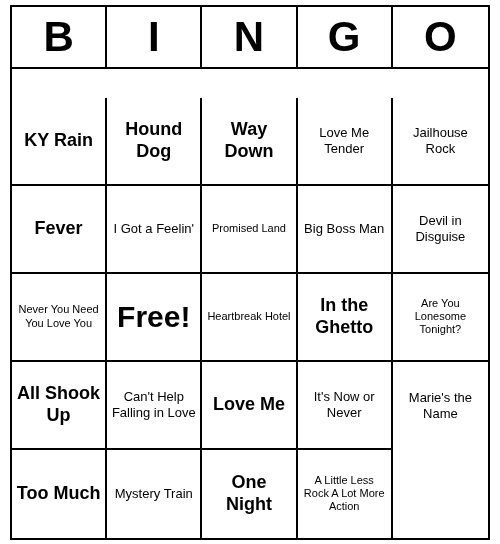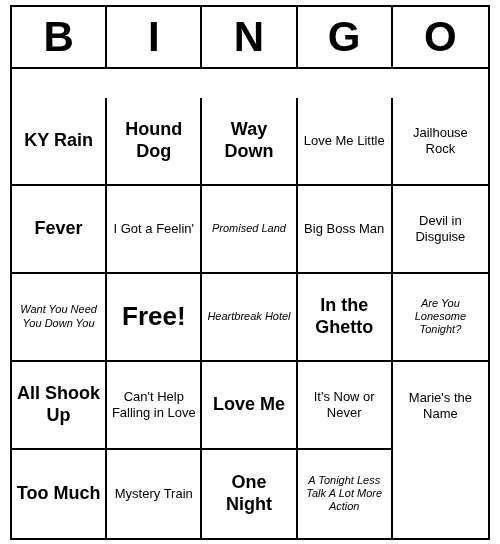--- a/index.html
+++ b/index.html
@@ -59,26 +59,25 @@
     }
     .cell-text.large {
       font-size: 18px;
       font-weight: bold;
     }
     .cell-text.xlarge {
       font-size: 18px;
       font-weight: bold;
     }
     .cell-text.free {
-      font-size: 26px;
+      font-size: 30px;
       font-weight: bold;
     }
     .cell-text.small {
       font-size: 11px;
-      font-style: italic;
     }
   </style>
 </head>
 <body>
 
 <div class="bingo-card">
   <div class="bingo-header">
   <div class="bingo-header-cell">B</div>
       <div class="bingo-header-cell">I</div>
       <div class="bingo-header-cell">N</div>
@@ -89,42 +88,42 @@
   <div class="bingo-cell">
         <span class="cell-text large">KY Rain</span>
       </div>
       <div class="bingo-cell">
         <span class="cell-text large">Hound Dog</span>
       </div>
       <div class="bingo-cell">
         <span class="cell-text large">Way Down</span>
       </div>
       <div class="bingo-cell">
-        <span class="cell-text">Love Me Little</span>
+        <span class="cell-text">Love Me Tender</span>
       </div>
       <div class="bingo-cell">
         <span class="cell-text">Jailhouse Rock</span>
       </div>
       <div class="bingo-cell">
         <span class="cell-text xlarge">Fever</span>
       </div>
       <div class="bingo-cell">
         <span class="cell-text">I Got a Feelin'</span>
       </div>
       <div class="bingo-cell">
         <span class="cell-text small">Promised Land</span>
       </div>
       <div class="bingo-cell">
         <span class="cell-text">Big Boss Man</span>
       </div>
       <div class="bingo-cell">
         <span class="cell-text">Devil in Disguise</span>
       </div>
       <div class="bingo-cell">
-        <span class="cell-text small">Want You Need You Down You</span>
+        <span class="cell-text small">Never You Need You Love You</span>
       </div>
       <div class="bingo-cell">
         <span class="cell-text free">Free!</span>
       </div>
       <div class="bingo-cell">
         <span class="cell-text small">Heartbreak Hotel</span>
       </div>
       <div class="bingo-cell">
         <span class="cell-text large">In the Ghetto</span>
       </div>
@@ -149,16 +148,16 @@
       <div class="bingo-cell">
         <span class="cell-text xlarge">Too Much</span>
       </div>
       <div class="bingo-cell">
         <span class="cell-text">Mystery Train</span>
       </div>
       <div class="bingo-cell">
         <span class="cell-text xlarge">One Night</span>
       </div>
       <div class="bingo-cell">
-        <span class="cell-text small">A Tonight Less Talk A Lot More Action</span>
+        <span class="cell-text small">A Little Less Rock A Lot More Action</span>
       </div>
     </div>
 </div>
 
 </body></html>

